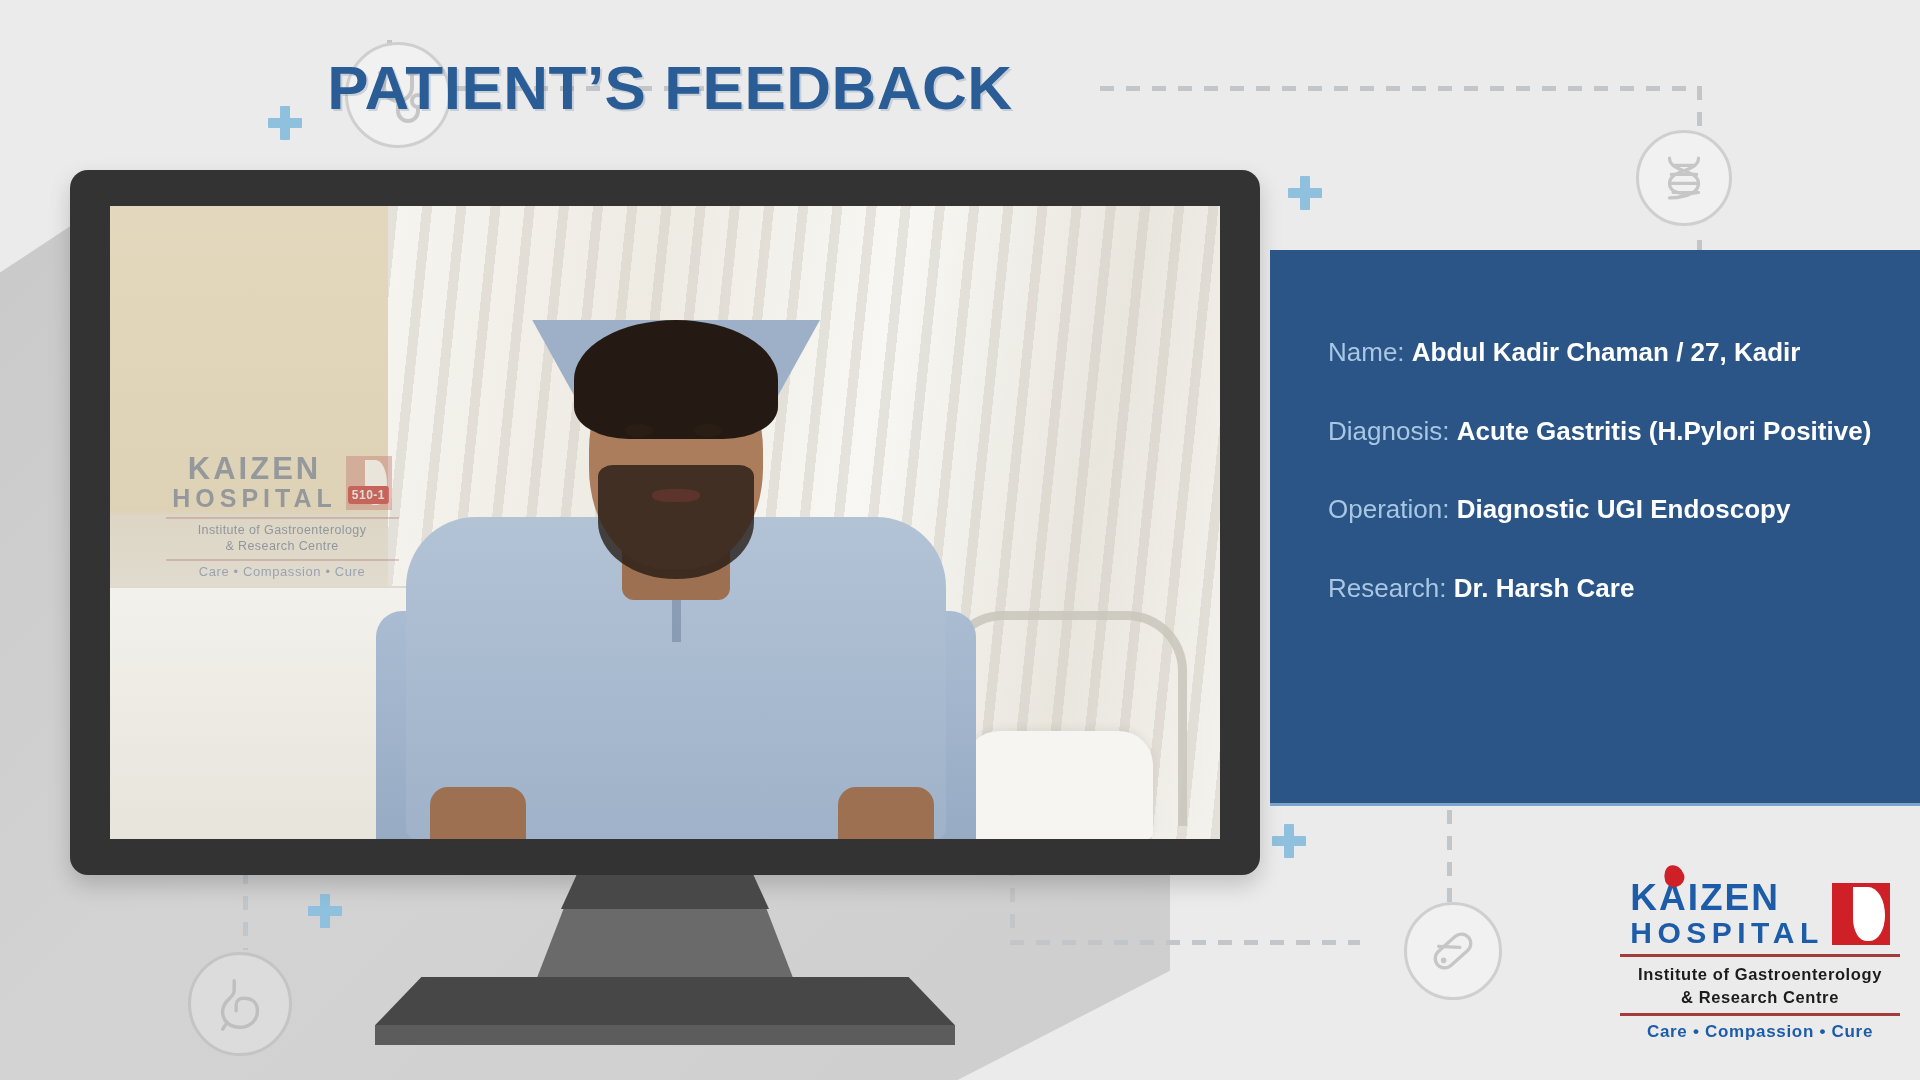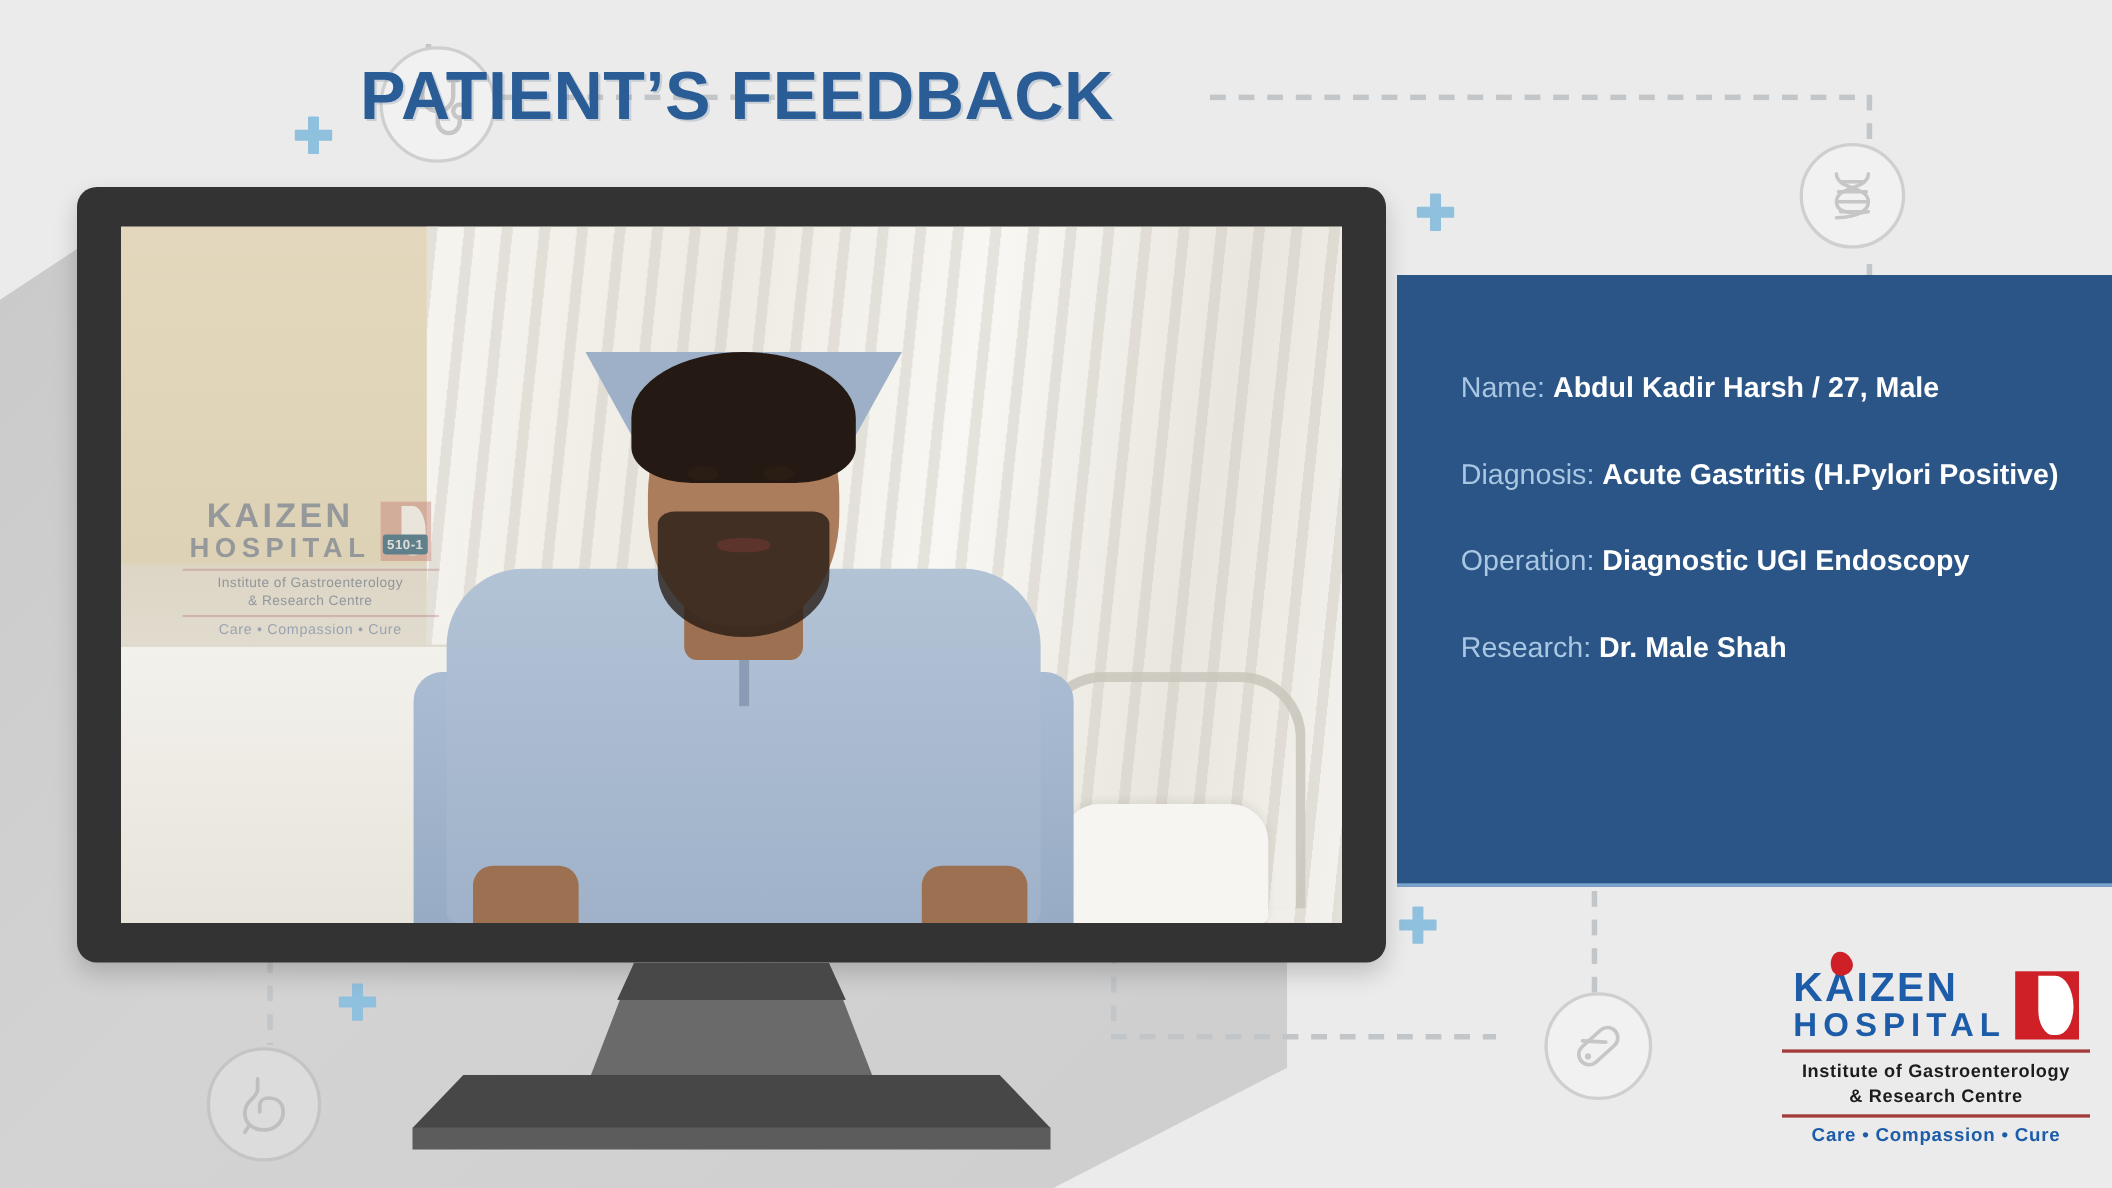--- a/index.html
+++ b/index.html
@@ -183,21 +183,21 @@
   .wm-box {
     width:46px; height:54px; background:rgba(196,128,120,.75);
     position:relative; margin-left:5px;
   }
   .wm-box::after {
     content:""; position:absolute; left:42%; top:8%; width:48%; height:84%;
     background:#f2f2f2; border-radius:0 56% 50% 44%;
   }
   .wm-badge {
     position:absolute; left:2px; bottom:6px; z-index:3;
-    background:#0c4a6e; color:#dfe6f2; font-size:12px; font-weight:bold;
+    background:#b91c1c; color:#dfe6f2; font-size:12px; font-weight:bold;
     padding:2px 4px; border-radius:3px; letter-spacing:.5px;
   }
   .wm-rule { height:2px; background:rgba(170,100,100,.5); margin:4px 0 3px; }
   .wm-sub { font-size:12.5px; letter-spacing:.4px; line-height:1.35; color:#5e6c7d; }
   .wm-tag { font-size:13px; letter-spacing:.6px; color:#6b7ea0; margin-top:3px; }
 
   
   .info-panel {
     position:absolute; left:1270px; top:250px; width:650px; height:556px;
     background:#2a5586; border-bottom:3px solid #7aa4cc;
@@ -339,33 +339,33 @@
 
     <div class="stand-neck"></div>
     <div class="stand-neck-top"></div>
     <div class="stand-base"></div>
     <div class="stand-base-lip"></div>
   </div>
 
   <div class="info-panel">
     <div class="info-line">
       <span class="info-label">Name:</span>
-      <span class="info-value">Abdul Kadir Harsh  / 27, Male</span>
+      <span class="info-value">Abdul Kadir Chaman  / 27, Kadir</span>
     </div>
     <div class="info-line">
       <span class="info-label">Diagnosis:</span>
       <span class="info-value">Acute Gastritis (H.Pylori Positive)</span>
     </div>
     <div class="info-line">
       <span class="info-label">Operation:</span>
       <span class="info-value">Diagnostic UGI Endoscopy</span>
     </div>
     <div class="info-line">
       <span class="info-label">Research:</span>
-      <span class="info-value">Dr. Male Shah</span>
+      <span class="info-value">Dr. Harsh Care</span>
     </div>
   </div>
 
   <div class="corner-logo">
     <div class="cl-row" style="position:relative;">
       <div class="cl-flame"></div>
       <div class="cl-words">
         <div class="cl-kaizen">KAIZEN</div>
         <div class="cl-hospital">HOSPITAL</div>
       </div>

